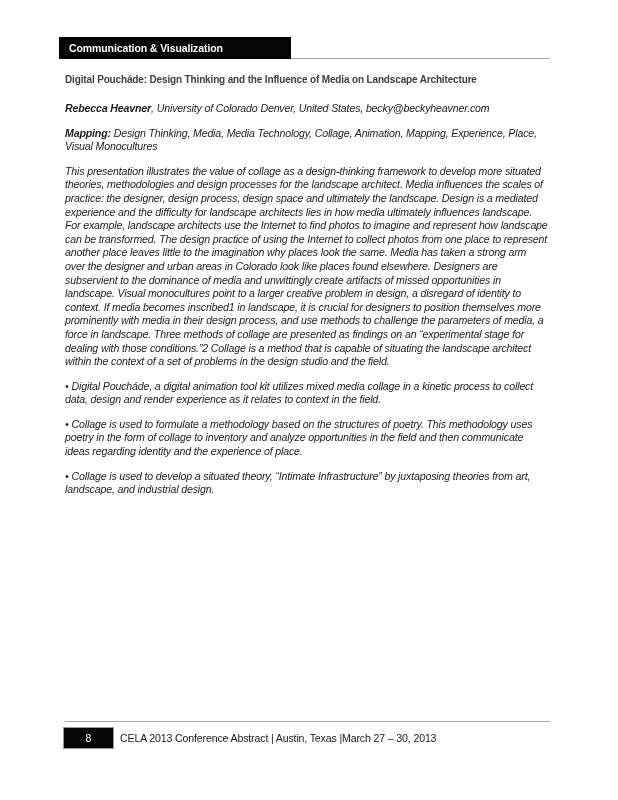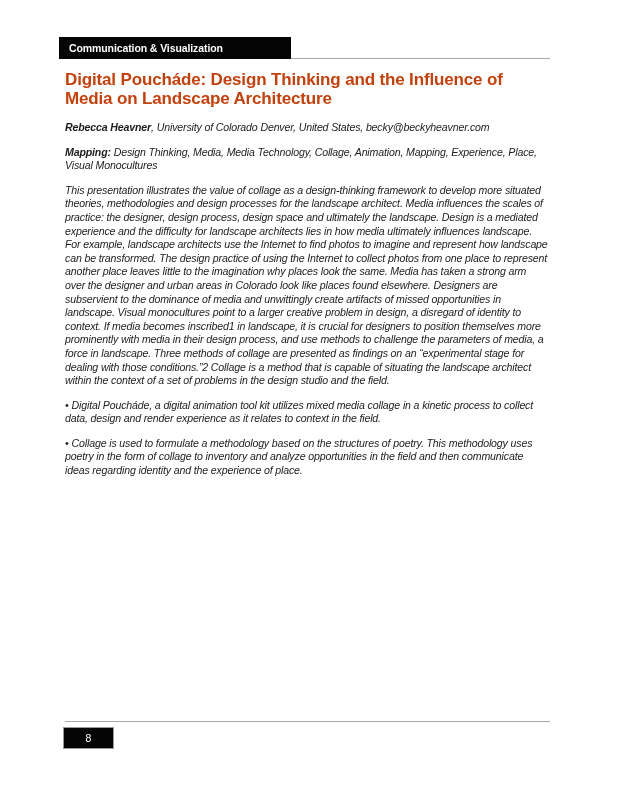--- a/index.html
+++ b/index.html
@@ -38,26 +38,26 @@
     background: #a8a8a8;
     z-index: 1;
   }
   .content {
     position: absolute;
     left: 65px;
     top: 70px;
     width: 483px;
   }
   .title {
-    font-size: 17px;
+    font-size: 10px;
     font-weight: bold;
     line-height: 19px;
     letter-spacing: -0.15px;
     margin: 0 0 13px 0;
-    color: #c2410c;
+    color: #404040;
   }
   .line, .para {
     font-size: 10.6px;
     line-height: 13.6px;
     letter-spacing: -0.15px;
     margin: 0 0 11px 0;
     font-style: italic;
   }
   .b { font-weight: bold; }
   .bullet-marker { margin-right: 3px; }
@@ -112,23 +112,25 @@
     <p class="line"><span class="b">Rebecca Heavner</span><span>, University of Colorado Denver, United States, becky@beckyheavner.com</span></p>
 
     <p class="line"><span class="b">Mapping:</span><span> Design Thinking, Media, Media Technology, Collage, Animation, Mapping, Experience, Place, Visual Monocultures</span></p>
 
     <p class="para">This presentation illustrates the value of collage as a design-thinking framework to develop more situated theories, methodologies and design processes for the landscape architect. Media influences the scales of practice: the designer, design process, design space and ultimately the landscape. Design is a mediated experience and the difficulty for landscape architects lies in how media ultimately influences landscape. For example, landscape architects use the Internet to find photos to imagine and represent how landscape can be transformed. The design practice of using the Internet to collect photos from one place to represent another place leaves little to the imagination why places look the same. Media has taken a strong arm over the designer and urban areas in Colorado look like places found elsewhere. Designers are subservient to the dominance of media and unwittingly create artifacts of missed opportunities in landscape. Visual monocultures point to a larger creative problem in design, a disregard of identity to context. If media becomes inscribed1 in landscape, it is crucial for designers to position themselves more prominently with media in their design process, and use methods to challenge the parameters of media, a force in landscape. Three methods of collage are presented as findings on an “experimental stage for dealing with those conditions.”2 Collage is a method that is capable of situating the landscape architect within the context of a set of problems in the design studio and the field.</p>
 
     <p class="para"><span class="bullet-marker">•</span><span>Digital Poucháde, a digital animation tool kit utilizes mixed media collage in a kinetic process to collect data, design and render experience as it relates to context in the field.</span></p>
 
     <p class="para"><span class="bullet-marker">•</span><span>Collage is used to formulate a methodology based on the structures of poetry. This methodology uses poetry in the form of collage to inventory and analyze opportunities in the field and then communicate ideas regarding identity and the experience of place.</span></p>
 
+    <p class="para"><span class="bullet-marker">•</span><span>Collage is used to develop a situated theory, “Intimate Infrastructure” by juxtaposing theories from art, landscape, and industrial design.</span></p>
 
   </div>
 
   <div class="footer-rule"></div>
 
   <div class="page-num">
     <span>8</span>
   </div>
 
+  <div class="footer-text">CELA 2013 Conference Abstract | Austin, Texas |March 27 – 30, 2013</div>
 
 </div>
 
 </body></html>

